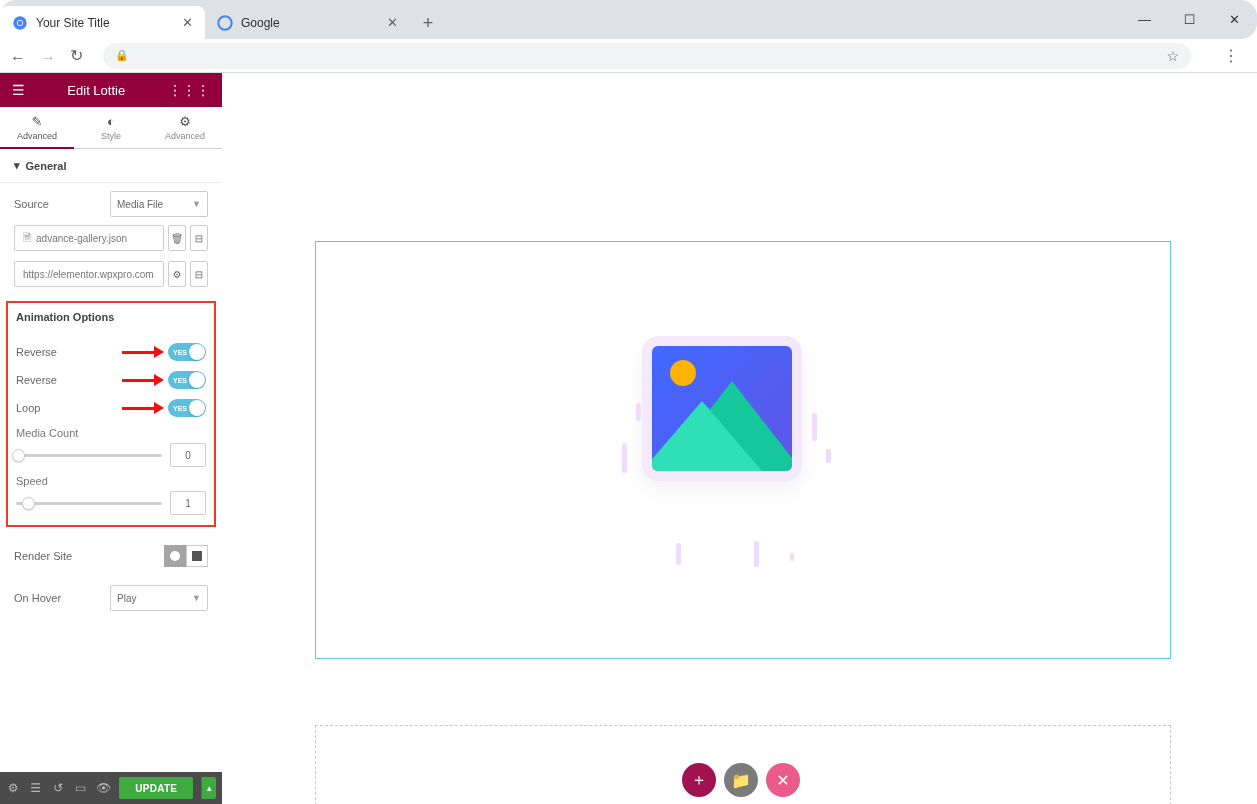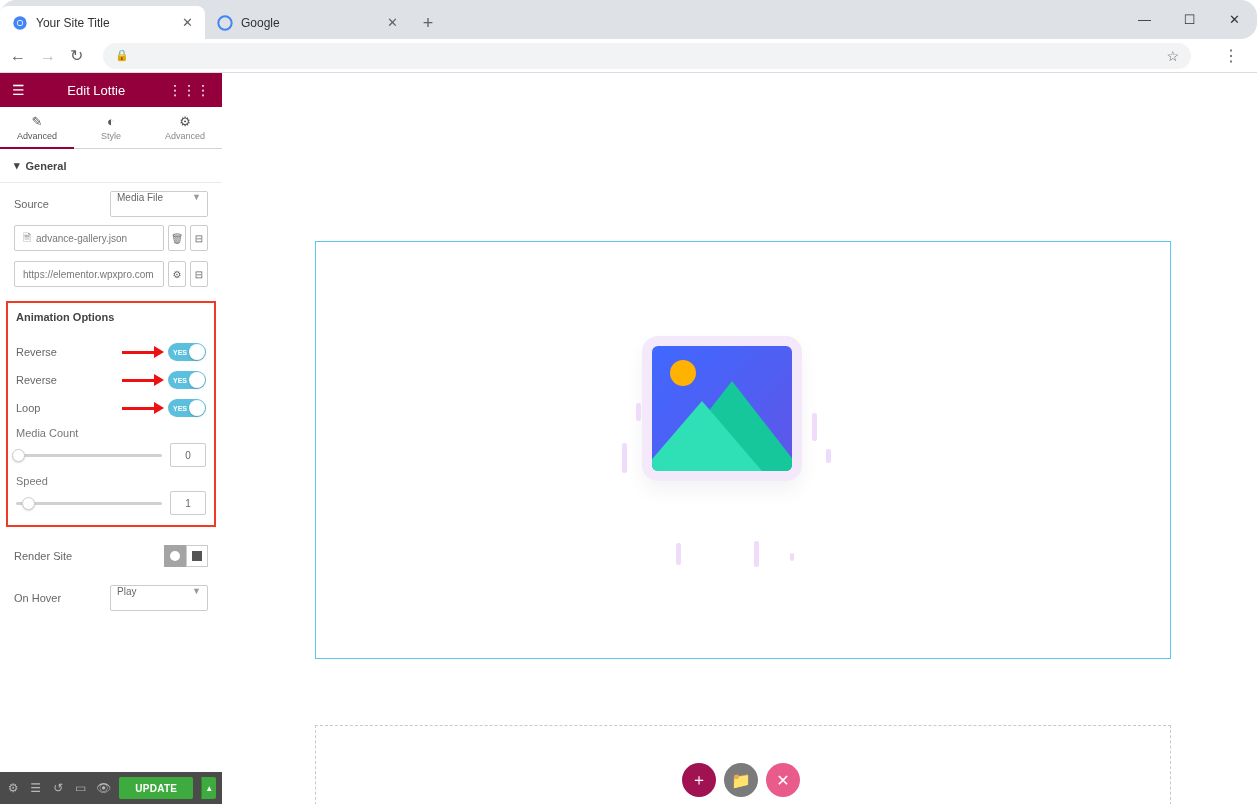--- a/index.html
+++ b/index.html
@@ -30,21 +30,21 @@
   .side-tabs { height:42px; background:#fff; display:flex; border-bottom:1px solid #d4d4d4;}
   .side-tab { flex:1; display:flex; flex-direction:column; align-items:center; justify-content:center; font-size:9px; color:#888; gap:2px; position:relative; cursor:pointer;}
   .side-tab.active { color:#555; }
   .side-tab.active::after { content:""; position:absolute; left:0; right:0; bottom:-1px; height:2px; background:#93003c; }
   .side-tab .ticon { font-size:13px; color:#555;}
 
   .panel { flex:1; background:#fff; overflow:auto; padding-bottom:38px;}
   .section-head { padding:10px 14px; background:#fff; border-bottom:1px solid #eaeaea; font-size:11px; font-weight:700; color:#444; display:flex; align-items:center; gap:6px;}
   .field-row { display:flex; align-items:center; padding:8px 14px; font-size:11px; color:#666;}
   .field-row .label { flex:1;}
-  .select { width: 98px; height:26px; border:1px solid #ccc; background:#fff; border-radius:2px; font-size:10px; color:#666; padding:0 6px; display:flex; justify-content:space-between;}
+  .select { width: 98px; height:26px; border:1px solid #ccc; background:#fff; border-radius:2px; font-size:10px; color:#666; padding:0 6px; display:flex; align-items:center; justify-content:space-between;}
   .select .caret{font-size:9px; color:#999;}
   .subhead { padding: 6px 14px 4px; font-size:11px; color:#777;}
   .file-row, .link-row { display:flex; gap:4px; padding:0 14px 10px;}
   .txt-input { flex:1; height:26px; border:1px solid #ccc; background:#fff; border-radius:2px; font-size:10px; color:#777; padding:0 8px; display:flex; align-items:center; gap:5px;}
   .mini-btn { width:18px; height:26px; border:1px solid #ccc; background:#fff; display:flex; align-items:center; justify-content:center; font-size:10px; color:#666; border-radius:2px;}
   .link-header { display:flex; align-items:center; justify-content:space-between; padding: 6px 14px;}
   .link-header .label{ font-size:11px; color:#666;}
   .toggle { width:38px; height:18px; background:#5bc0de; border-radius:9px; position:relative; display:flex; align-items:center; }
   .toggle .knob{ position:absolute; right:1px; top:1px; width:16px; height:16px; background:#fff; border-radius:50%; box-shadow:0 1px 2px rgba(0,0,0,.2);}
   .toggle .yes{ color:#fff; font-size:7px; margin-left:5px; font-weight:700;}

